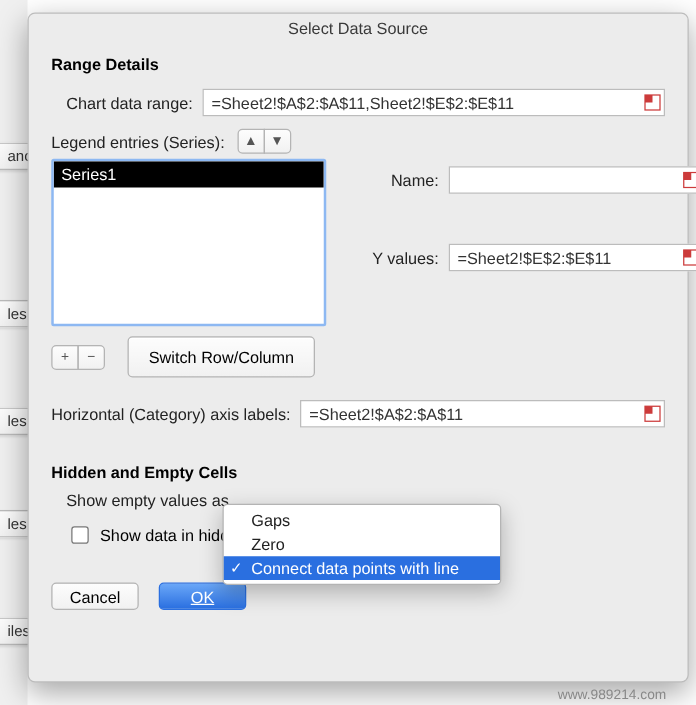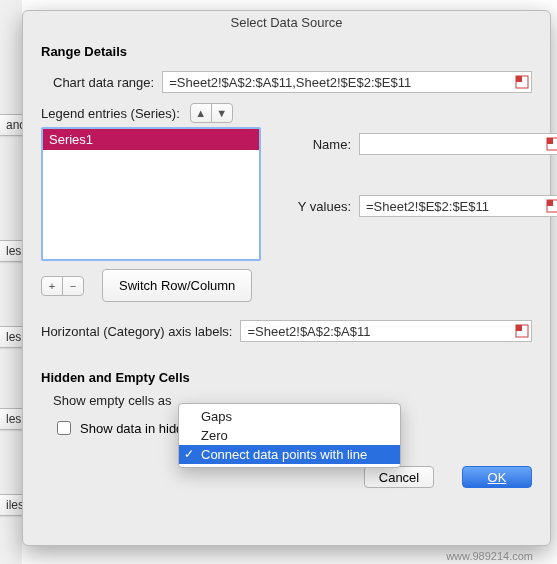--- a/index.html
+++ b/index.html
@@ -108,21 +108,21 @@
     width: 220px; height: 134px;
     background: #fff;
     border: 2px solid #8db8f2;
     border-radius: 2px;
     overflow: auto;
   }
   .series-item {
     padding: 3px 6px;
     font-size: 13px;
   }
-  .series-item.selected { background: #be185d; color: #fff; }
+  .series-item.selected { background: #000000; color: #fff; }
   .right-fields { flex: 1; padding-top: 6px; }
   .right-fields .row { margin-bottom: 40px; }
   .addremove { display:flex; align-items:center; gap: 18px; margin-top:8px;}
   .push-btn {
     height: 33px;
     padding: 0 16px;
     background: linear-gradient(#fdfdfd,#f1f1f1);
     border: 1px solid #b4b4b4;
     border-radius: 4px;
     font-size: 13px;
@@ -159,22 +159,21 @@
   .check-row {
     display: flex; align-items: center; gap: 6px;
     margin: 6px 0 0 12px;
   }
   input[type=checkbox] {
     width: 14px; height: 14px;
     accent-color: #888;
   }
   .button-bar {
     display: flex;
-    justify-content: flex-end;
-    gap: 28px;
+    gap: 16px;
     margin-top: 28px;
   }
   .btn {
     min-width: 70px;
     height: 22px;
     border: 1px solid #b4b4b4;
     border-radius: 4px;
     background: linear-gradient(#fdfdfd,#f1f1f1);
     font-size: 13px;
   }
@@ -283,21 +282,21 @@
           </svg>
       </span>
     </div>
   </div>
 
   <div class="hr-gap"></div>
 
   <div class="section-label" style="margin-bottom:8px">Hidden and Empty Cells</div>
 
   <div class="row" style="margin-left:12px;position:relative">
-    <span class="label">Show empty cells as</span>
+    <span class="label">Show empty values as</span>
   </div>
 
   <div class="check-row">
     <input type="checkbox" id="cb1" style="">
     <label for="cb1">Show data in hidden rows and columns</label>
   </div>
 
   <div class="button-bar">
     <button class="btn">Cancel</button>
     <button class="btn primary">OK</button>

